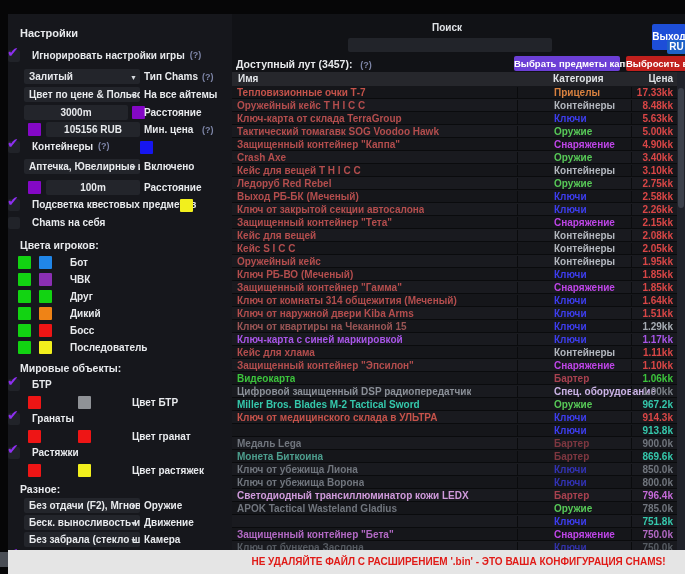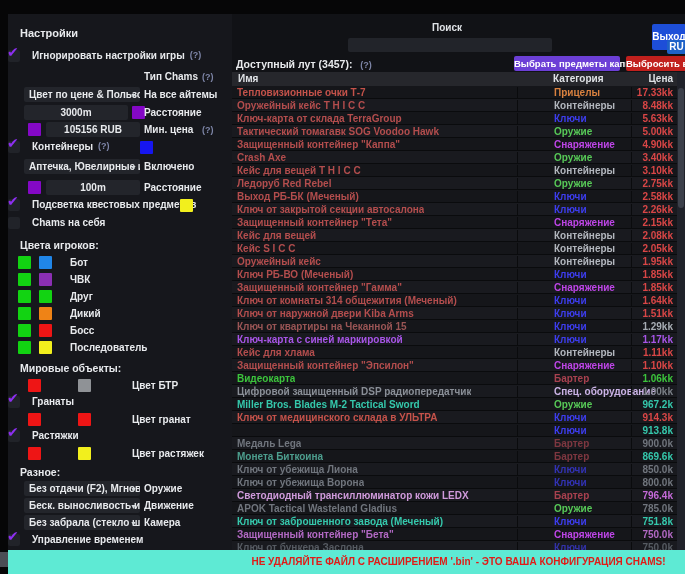--- a/index.html
+++ b/index.html
@@ -1,21 +1,21 @@
 <!DOCTYPE html>
 <html><head>
 <meta charset="utf-8">
 <style>
   html,body{margin:0;padding:0;background:#000;}
   *{box-sizing:border-box;font-family:"Liberation Sans","DejaVu Sans",sans-serif;}
   .window{position:relative;width:685px;height:574px;background:#0b0c0e;overflow:hidden;}
   .top-strip{position:absolute;left:0;top:0;width:685px;height:14px;background:#060607;}
   .left-strip{position:absolute;left:0;top:14px;width:8px;height:560px;background:#060607;}
   .notch{position:absolute;left:0;top:538px;width:8px;height:15px;background:#4a4e55;}
-  .bottom-strip{position:absolute;left:8px;top:550px;width:677px;height:24px;background:#5eead4;}
+  .bottom-strip{position:absolute;left:8px;top:550px;width:677px;height:24px;background:#e5e5e5;}
   .warning{position:absolute;left:224px;right:0;top:6px;text-align:center;color:#e01b17;font-size:10px;font-weight:bold;white-space:nowrap;}
   
   .sidebar{position:absolute;left:8px;top:14px;width:224px;height:536px;background:#16171c;}
   .panel-title{margin:13px 0 0 12px;color:#e8eaed;font-size:11px;font-weight:bold;height:14px;}
   .srow{position:relative;height:15px;margin-top:3px;}
   .cbrow{display:flex;height:14px;}
   .cb{width:12px;height:12px;background:#212329;border-radius:2px;position:relative;flex:none;}
   .cb.on::after{content:"✔";position:absolute;left:-1px;top:-6px;color:#8d2ff0;font-size:14px;font-weight:bold;}
   .cbrow .lbl{margin-left:12px;color:#e8eaed;font-size:10px;font-weight:bold;white-space:nowrap;}
   .help{margin-left:5px;color:#7e86a8;font-size:9px;font-weight:bold;}
@@ -73,20 +73,21 @@
   <div class="sidebar">
     <div class="panel-title">Настройки</div>
 
     <div class="srow cbrow" style="margin-top:9px;">
       <span class="cb on"></span>
       <span class="lbl">Игнорировать настройки игры</span>
       <span class="help">(?)</span>
     </div>
 
     <div class="srow" style="margin-top:5px;">
+      <div class="sel"><span>Залитый</span></div>
       <span class="slbl">Тип Chams</span>
       <span class="help2">(?)</span>
     </div>
 
     <div class="srow">
       <div class="sel"><span>Цвет по цене &amp; Пользователь</span></div>
       <span class="slbl">На все айтемы</span>
     </div>
 
     <div class="srow">
@@ -162,20 +163,24 @@
         </div>
         <div class="pcrow alt">
           <span class="sw" style="background: rgb(18, 211, 18);"></span>
           <span class="sw" style="background: rgb(242, 239, 29);"></span>
           <span class="lbl">Последователь</span>
         </div>
       </div>
 
     <div class="sect">Мировые объекты:</div>
 
+    <div class="srow cbrow wcbrow">
+      <span class="cb on"></span>
+      <span class="lbl">БТР</span>
+    </div>
     <div class="wcrow">
       <span class="sw abs" style="left: 20px; top: 0px; background: rgb(238, 21, 21);"></span>
       <span class="sw abs" style="left: 70px; top: 0px; background: rgb(143, 146, 150);"></span>
       <span class="lbl">Цвет БТР</span>
     </div>
 
     <div class="srow cbrow wcbrow">
       <span class="cb on"></span>
       <span class="lbl">Гранаты</span>
     </div>
@@ -401,21 +406,20 @@
           <span class="n" style="color: rgb(207, 154, 219);">Светодиодный трансиллюминатор кожи LEDX</span>
           <span class="c" style="color: rgb(168, 65, 79);">Бартер</span>
           <span class="p" style="color: rgb(196, 106, 216);">796.4k</span>
         </div>
         <div class="trow">
           <span class="n" style="color: rgb(112, 117, 125);">APOK Tactical Wasteland Gladius</span>
           <span class="c" style="color: rgb(87, 201, 87);">Оружие</span>
           <span class="p" style="color: rgb(112, 117, 125);">785.0k</span>
         </div>
         <div class="trow alt">
-          <span class="n" style="color: rgb(53, 200, 172);">Ключ от заброшенного завода (Меченый)</span>
           <span class="c" style="color: rgb(61, 61, 238);">Ключи</span>
           <span class="p" style="color: rgb(53, 200, 172);">751.8k</span>
         </div>
         <div class="trow">
           <span class="n" style="color: rgb(178, 105, 196);">Защищенный контейнер "Бета"</span>
           <span class="c" style="color: rgb(189, 69, 230);">Снаряжение</span>
           <span class="p" style="color: rgb(178, 105, 196);">750.0k</span>
         </div>
         <div class="trow alt">
           <span class="n" style="color: rgb(85, 90, 97);">Ключ от бункера Заслона</span>

